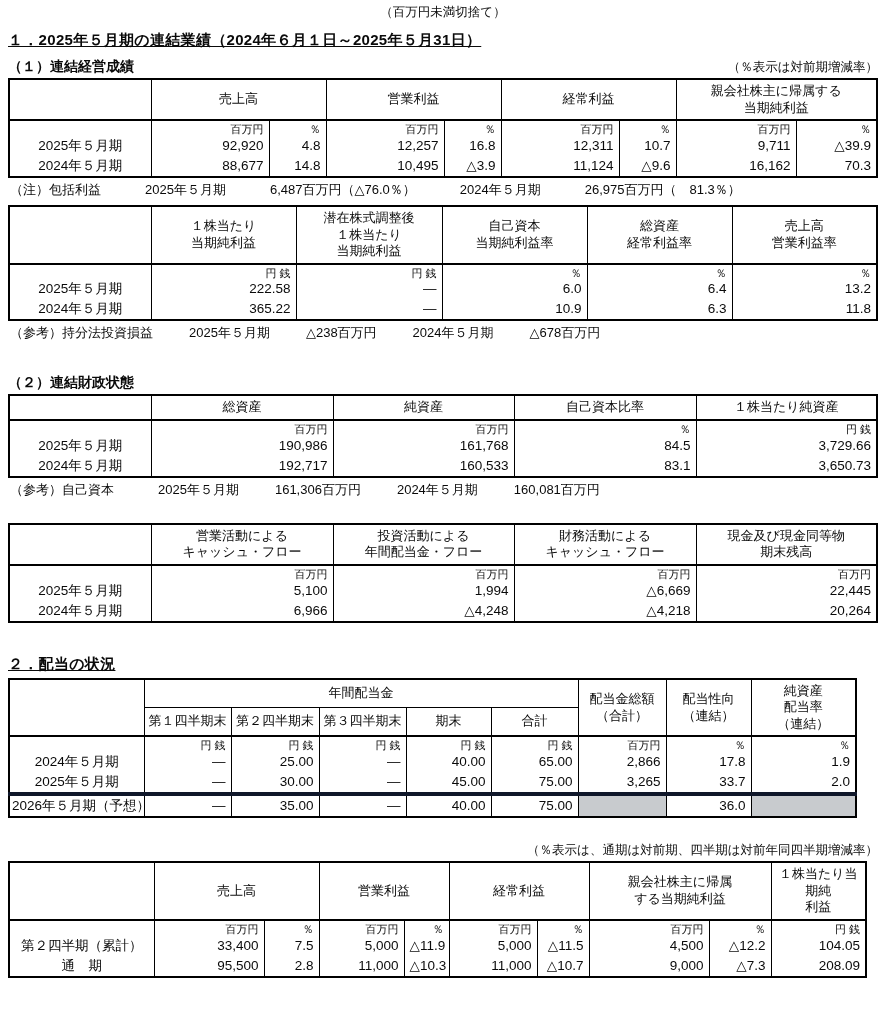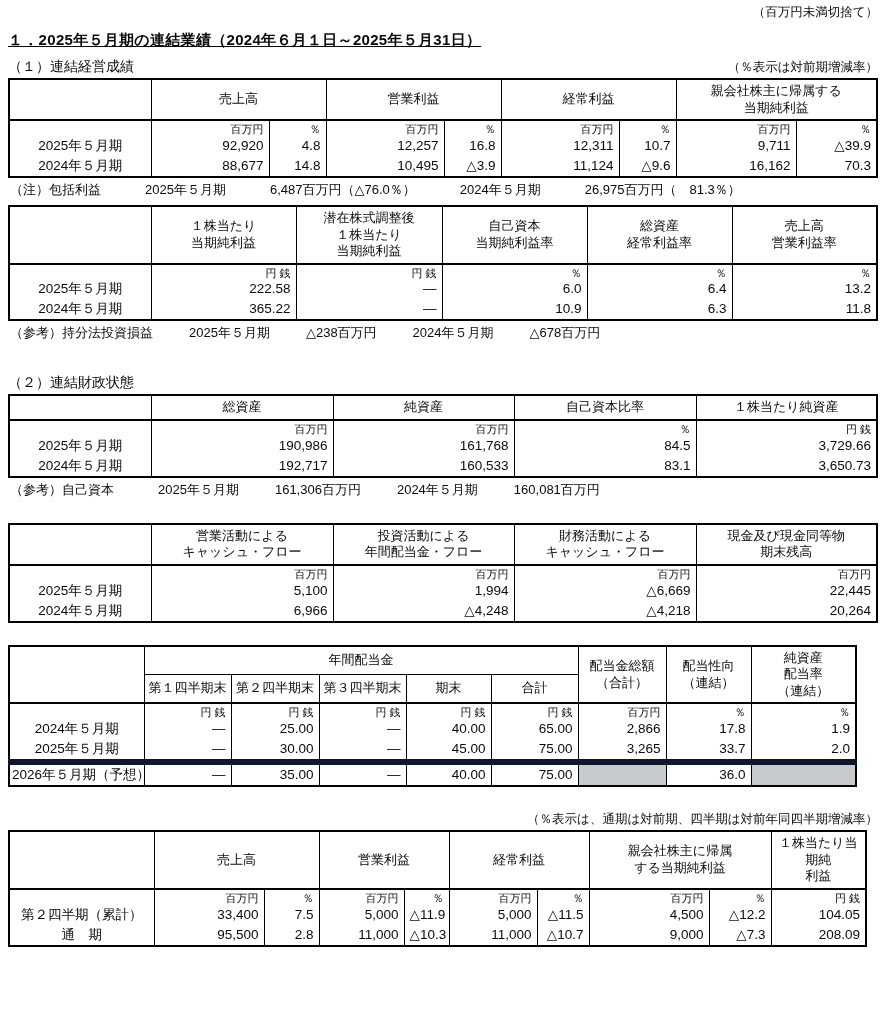--- a/index.html
+++ b/index.html
@@ -4,39 +4,39 @@
 <style>
   html,body{margin:0;padding:0;background:#fff;}
   body{
     width:890px;height:1024px;overflow:hidden;
     color:#0a0a0a;
     font-family:"Liberation Sans","DejaVu Sans",sans-serif;
     font-size:13px;
     -webkit-font-smoothing:antialiased;
   }
   .page{padding:4px 12px 8px 8px;}
-  .top-note{text-align:right;font-size:12.5px;margin:0 0 4px 0;}
+  .top-note{text-align:center;font-size:12.5px;margin:0 0 4px 0;}
   .sec-title{font-weight:bold;font-size:15px;margin:10px 0 4px 0;letter-spacing:.3px;text-decoration:underline;}
   .sub-head{display:flex;justify-content:space-between;align-items:flex-end;margin:8px 0 2px 0;}
-  .sub-title{font-weight:normal;font-size:14px;}
+  .sub-title{font-weight:bold;font-size:14px;}
   .rnote{font-weight:normal;font-size:12.5px;}
   .rnote-line{text-align:right;font-size:12.5px;margin:2px 0 2px 0;}
 
   table.t{border-collapse:collapse;border:2px solid #000;table-layout:fixed;margin:0;}
   table.t th{
     border:1px solid #000;font-weight:normal;text-align:center;vertical-align:middle;
     font-size:13px;line-height:1.28;padding:3px 2px;white-space:pre-line;
   }
   table.t thead tr:last-child th{border-bottom:2px solid #000;}
   table.t th[rowspan]{border-bottom:2px solid #000;}
   table.t td{border-left:1px solid #000;border-right:1px solid #000;border-top:0;border-bottom:0;overflow:hidden;}
   tr.u td{text-align:right;font-size:11px;line-height:1.15;padding:2px 5px 0 2px;}
   tr.d td{text-align:right;font-size:13.5px;line-height:20px;height:20px;padding:0 5px;white-space:nowrap;}
   tr.d td.rl{text-align:center;padding:0 2px;}
-  tr.sep td{border-top:6px solid #0f172a;}
+  tr.sep td{border-top:4px solid #0f172a;}
   td.gray{background:#c8cbce;}
 
   .note{display:flex;align-items:baseline;font-size:13px;margin:3px 0 6px 2px;white-space:nowrap;}
   .note span{display:inline-block;}
   .note .g36{margin-right:36px;}
   .note .g44{margin-right:44px;}
   .sp18{height:18px;}
   .sp22{height:22px;}
 </style>
 </head>
@@ -278,20 +278,21 @@
         <td class="rl">2024年５月期</td>
         <td>6,966</td>
         <td>△4,248</td>
         <td>△4,218</td>
         <td>20,264</td>
       </tr>
     </tbody>
   </table>
 
   <div class="sp22"></div>
+  <div class="sec-title">２．配当の状況</div>
 
   <table class="t" style="width:847px">
     <colgroup>
         <col style="width:135px">
         <col style="width:87px">
         <col style="width:88px">
         <col style="width:87px">
         <col style="width:85px">
         <col style="width:87px">
         <col style="width:88px">

